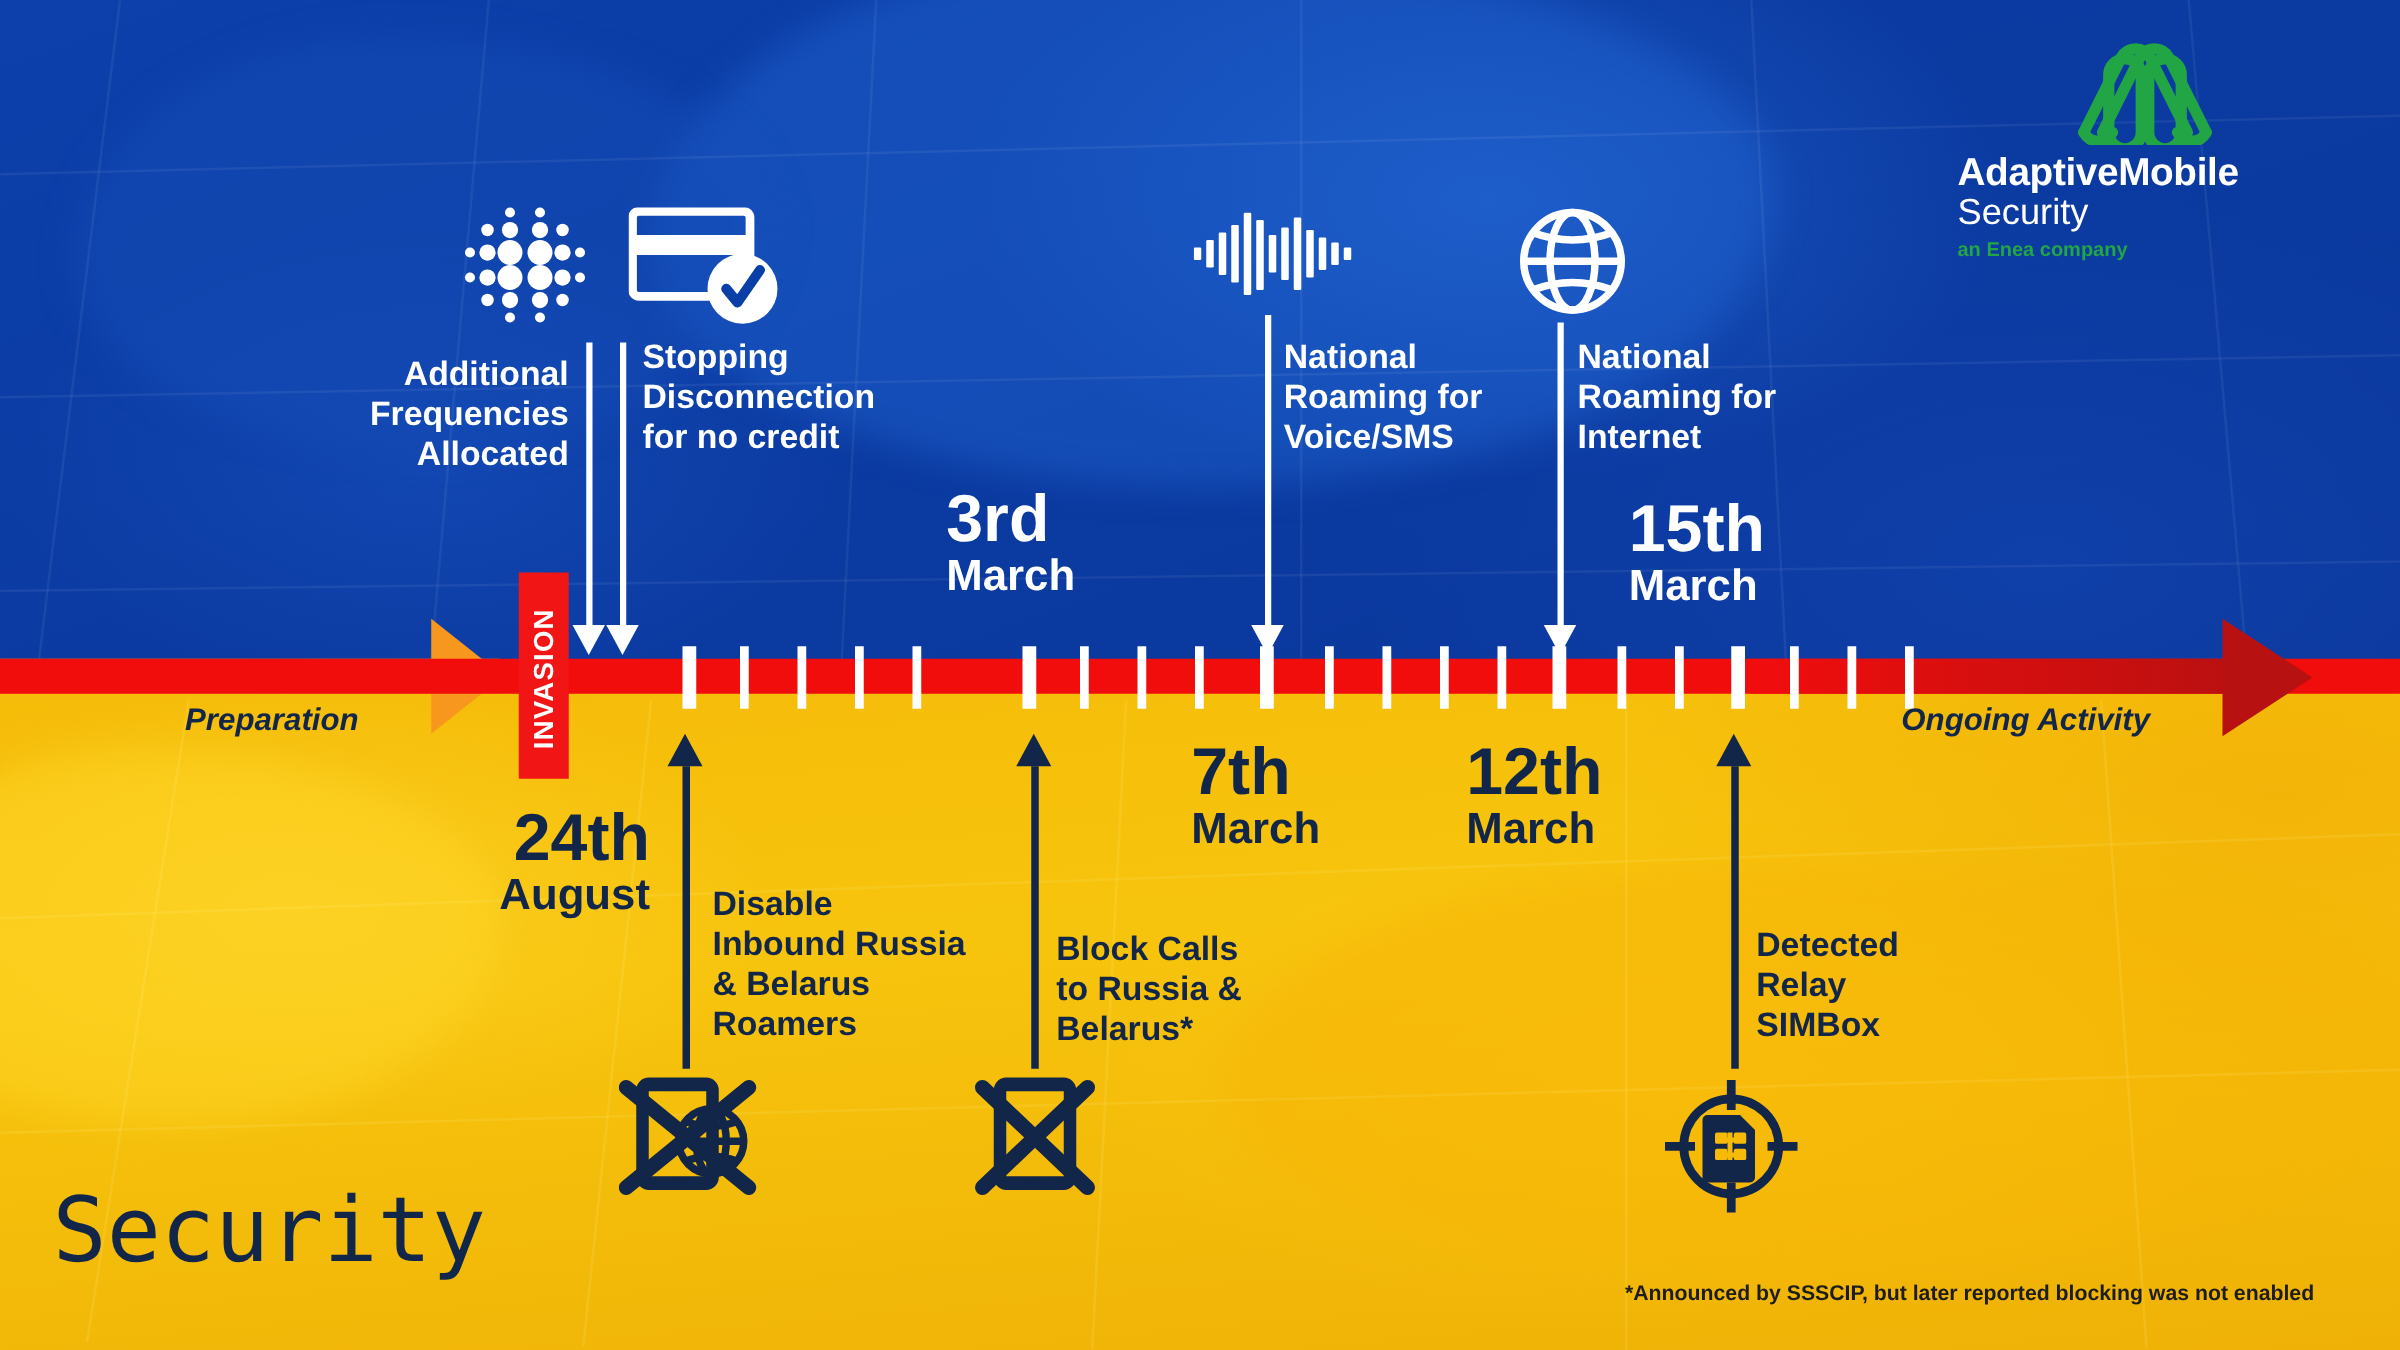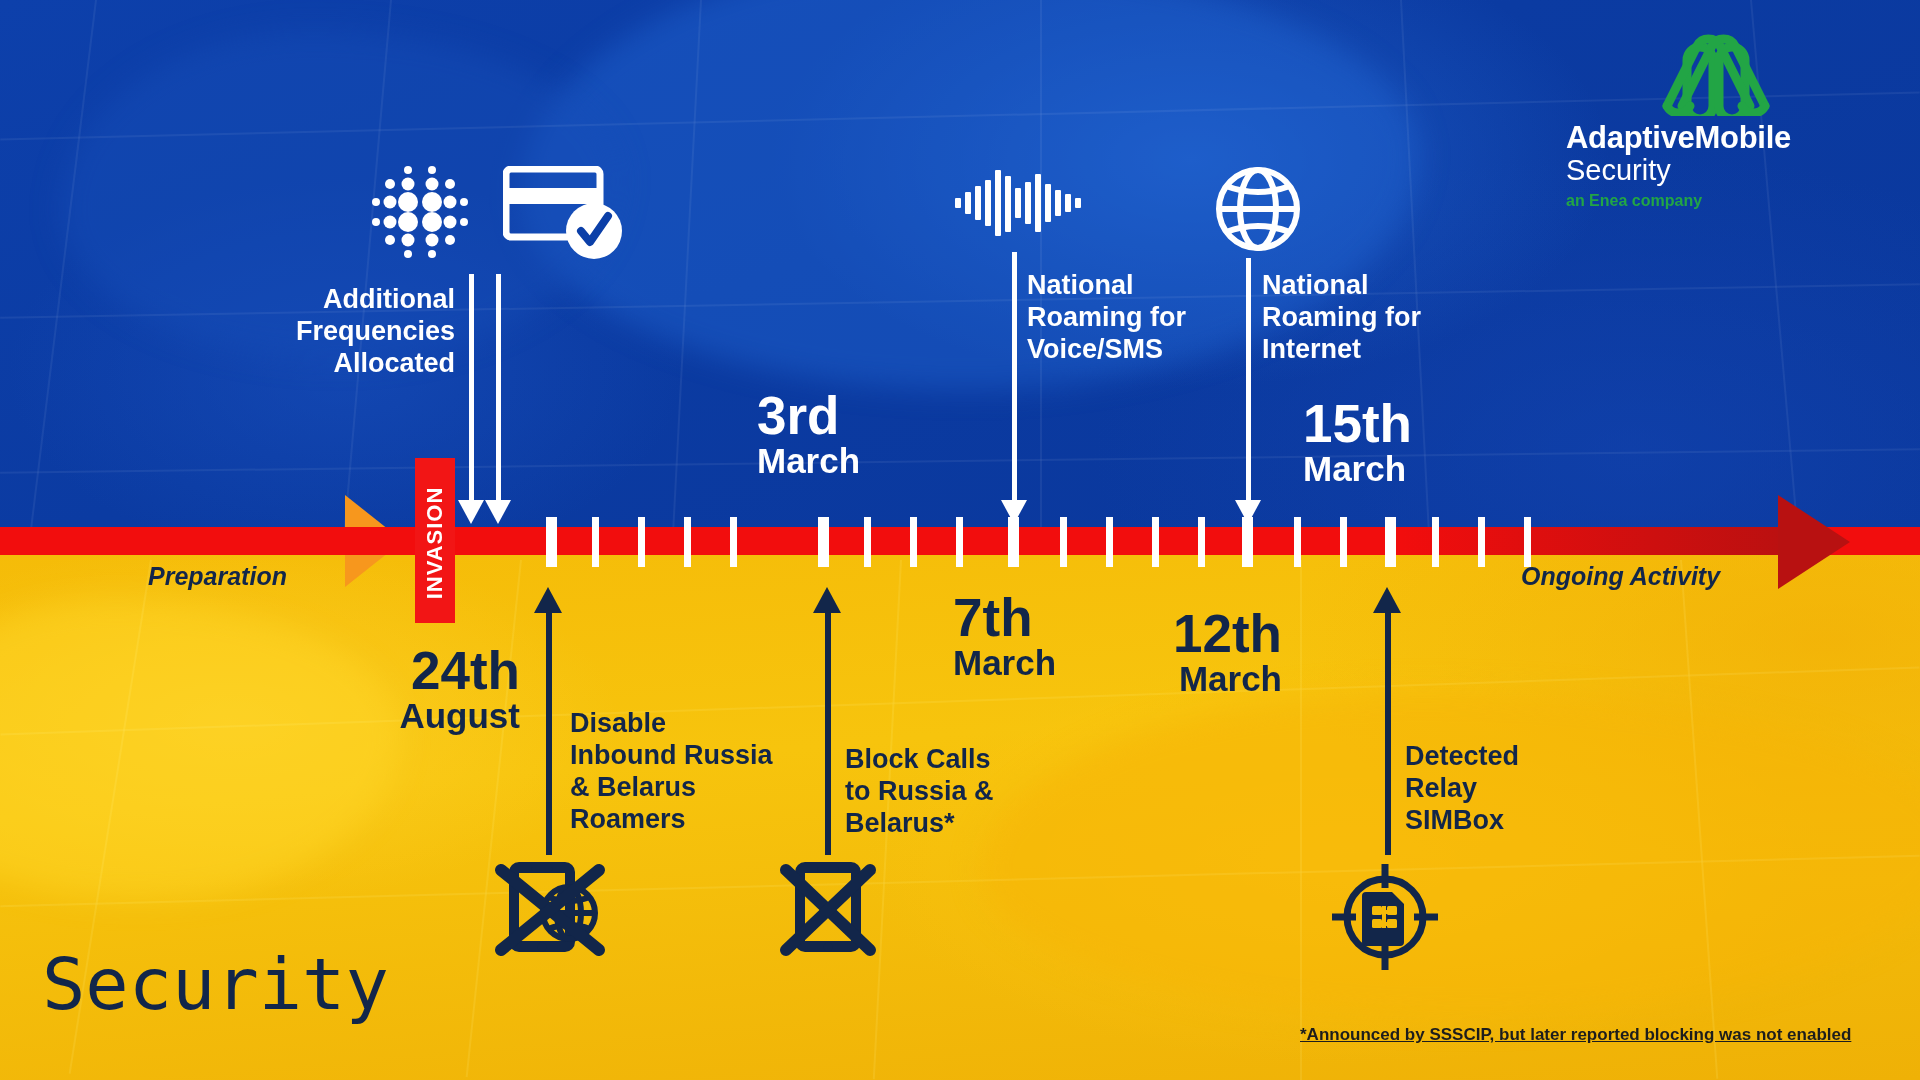--- a/index.html
+++ b/index.html
@@ -164,21 +164,21 @@
 
   
   .bot-note {
     position: absolute; color: #12264a; font-weight: bold;
     font-size: 27px; line-height: 1.19;
   }
 
   
   #footnote {
     position: absolute; left: 1300px; top: 1025px;
-    color: #1d1d1d; font-size: 17px; font-weight: bold; text-decoration: underline;
+    color: #1d1d1d; font-size: 17px; font-weight: bold;
   }
 
   
   .icon { position: absolute; }
 </style>
 </head>
 <body>
 
 <div id="stage">
 
@@ -289,20 +289,25 @@
       <path d="M11 20 q32 12 64 0"></path>
       <path d="M11 66 q32 -12 64 0"></path>
     </g>
   </svg>
 
   <div class="top-note ralign" style="left:240px;top:269px;width:215px;">
     <div>Additional</div>
     <div>Frequencies</div>
     <div>Allocated</div>
   </div>
+  <div class="top-note" style="left:514px;top:269px;width:250px;">
+    <div>Stopping</div>
+    <div>Disconnection</div>
+    <div>for no credit</div>
+  </div>
   <div class="top-note" style="left:1027px;top:269px;width:200px;">
     <div>National</div>
     <div>Roaming for</div>
     <div>Voice/SMS</div>
   </div>
   <div class="top-note" style="left:1262px;top:269px;width:200px;">
     <div>National</div>
     <div>Roaming for</div>
     <div>Internet</div>
   </div>
@@ -364,21 +369,21 @@
   <div id="label-ongoing" class="edge-label">Ongoing Activity</div>
 
   <div class="date-block dark ralign" style="left:340px;top:645px;width:180px;">
     <div class="date-num">24th</div>
     <div class="date-mon">August</div>
   </div>
   <div class="date-block dark" style="left:953px;top:592px;">
     <div class="date-num">7th</div>
     <div class="date-mon">March</div>
   </div>
-  <div class="date-block dark" style="left:1173px;top:608px;text-align:right;">
+  <div class="date-block dark" style="left:1173px;top:592px;">
     <div class="date-num">12th</div>
     <div class="date-mon">March</div>
   </div>
 
   <div class="vline dark" style="left:546px;top:613px;height:242px;"></div>
   <div class="arrowhead-up" style="left:534px;top:587px;"></div>
 
   <div class="vline dark" style="left:825px;top:613px;height:242px;"></div>
   <div class="arrowhead-up" style="left:813px;top:587px;"></div>
 

